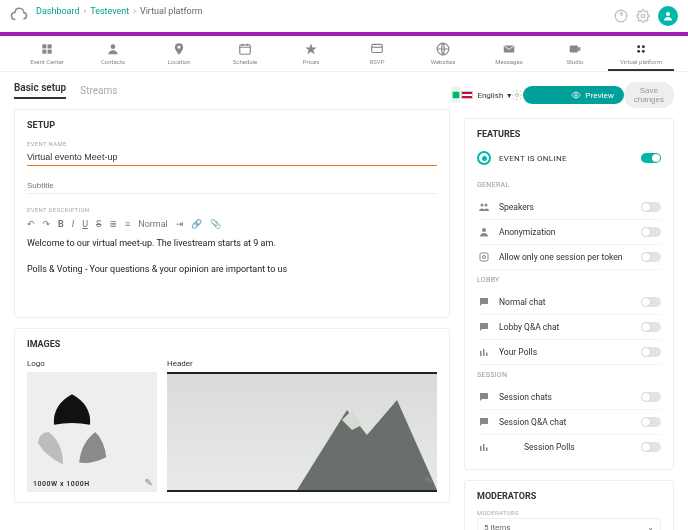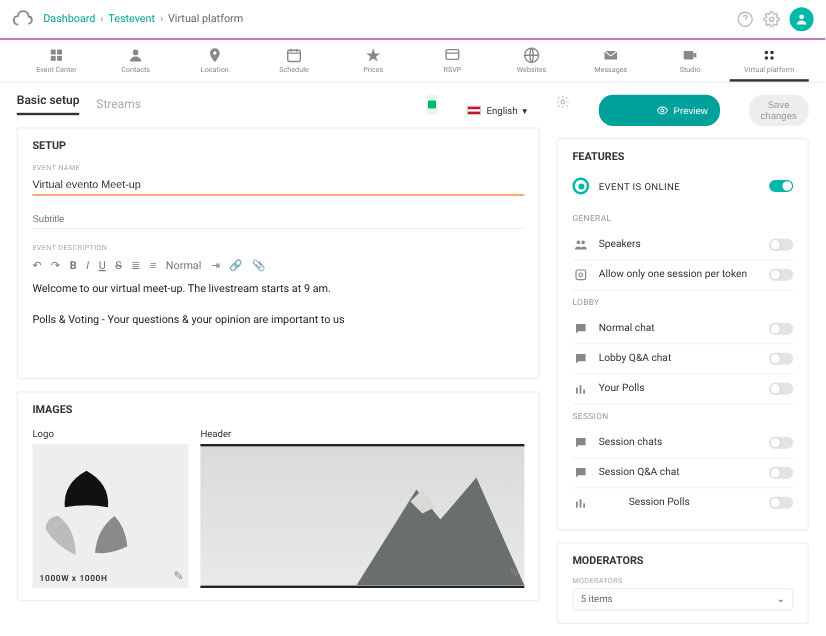--- a/index.html
+++ b/index.html
@@ -1,18 +1,18 @@
 <!DOCTYPE html>
 <html><head>
 <meta charset="utf-8">
 <style>
   * { box-sizing: border-box; margin: 0; padding: 0; }
   body { font-family: -apple-system, BlinkMacSystemFont, "Segoe UI", Roboto, Arial, sans-serif; font-size: 10px; color: #333; background: #fff; width: 688px; }
   
-  .topbar { display: flex; align-items: center; padding: 6px 10px; border-bottom: 1px solid #a21caf; }
+  .topbar { display: flex; padding: 6px 10px; border-bottom: 4px solid #a21caf; }
   .logo { width: 18px; height: 18px; margin-right: 8px; }
   .crumb { font-size: 9px; color: #00a19a; }
   .crumb-sep { color: #999; margin: 0 4px; font-size: 9px; }
   .crumb.current { color: #666; }
   .topbar-right { margin-left: auto; display: flex; align-items: center; gap: 8px; }
   .topbar-icon { color: #bbb; cursor: pointer; }
   .avatar { width: 20px; height: 20px; border-radius: 50%; background: #00b8a9; display:flex;align-items:center;justify-content:center; }
   .avatar svg { fill:#fff; }
   
   .iconnav { display: flex; justify-content: space-between; padding: 6px 14px; border-bottom: 1px solid #eee; }
@@ -20,21 +20,21 @@
   .iconnav-item.active { color:#333; border-bottom:2px solid #333; padding-bottom:4px; margin-bottom:-6px;}
   .iconnav-label { font-size:6px; color:#888; }
   
   .content { display:flex; padding:10px 14px; gap:14px; align-items:flex-start;}
   .left { flex: 1 1 auto; }
   .right { width: 210px; flex:0 0 210px;}
   
   .tabrow { display:flex; align-items:center; margin-bottom:10px;}
   .tab { font-size:10px; color:#aaa; margin-right:14px; cursor:pointer;}
   .tab.active { color:#333; font-weight:600; border-bottom:2px solid #333; padding-bottom:4px;}
-  .tabrow-right { margin-left:auto; display:flex; gap:24px;}
+  .tabrow-right { margin-left:auto; display:flex; align-items:center; gap:0;}
   .badge { width:16px; height:16px; border-radius:3px; display:flex;align-items:center;justify-content:center;}
   .lang { display:flex; align-items:center; gap:4px; font-size:8px; cursor:pointer;}
   .flag { width:12px; height:8px; background:linear-gradient(#fff 33%, #fff 33% 66%, #fff 66%); position:relative; border:0.5px solid #ccc;}
   .flag::before{content:"";position:absolute;left:0;top:0;width:100%;height:33%;background:#c8102e;}
   .flag::after{content:"";position:absolute;left:0;bottom:0;width:100%;height:33%;background:#c8102e;}
   .btn { border:none; border-radius:12px; padding:4px 10px; font-size:8px; cursor:pointer; display:flex;align-items:center;gap:4px;}
   .btn-preview { background:#00a19a; color:#fff;padding-left:48px; }
   .btn-save { background:#eee; color:#999; }
   
   .card { border:1px solid #eee; border-radius:3px; padding:10px 12px; margin-bottom:10px; }
@@ -296,20 +296,30 @@
               <circle cx="8" cy="8" r="3"></circle>
               <circle cx="16" cy="8" r="3"></circle>
               <path d="M2 20c0-3 3-5 6-5s6 2 6 5M12 20c0-3 2-5 5-5s5 2 5 5"></path>
             </svg>
           </span>
         <span class="feat-label">Speakers</span>
         <span class="toggle"></span>
       </div>
       <div class="feat-row">
         <span class="feat-icon">
+            <svg width="12" height="12" viewBox="0 0 24 24" fill="currentColor">
+              <circle cx="12" cy="8" r="4"></circle>
+              <path d="M4 21c0-4 4-7 8-7s8 3 8 7"></path>
+            </svg>
+          </span>
+        <span class="feat-label">Anonymization</span>
+        <span class="toggle"></span>
+      </div>
+      <div class="feat-row">
+        <span class="feat-icon">
             <svg width="12" height="12" viewBox="0 0 24 24" fill="none" stroke="currentColor" stroke-width="2">
               <rect x="4" y="4" width="16" height="16" rx="3"></rect>
               <circle cx="12" cy="12" r="3"></circle>
             </svg>
           </span>
         <span class="feat-label">Allow only one session per token</span>
         <span class="toggle"></span>
       </div>
 
       <div class="sec-title">LOBBY</div>

